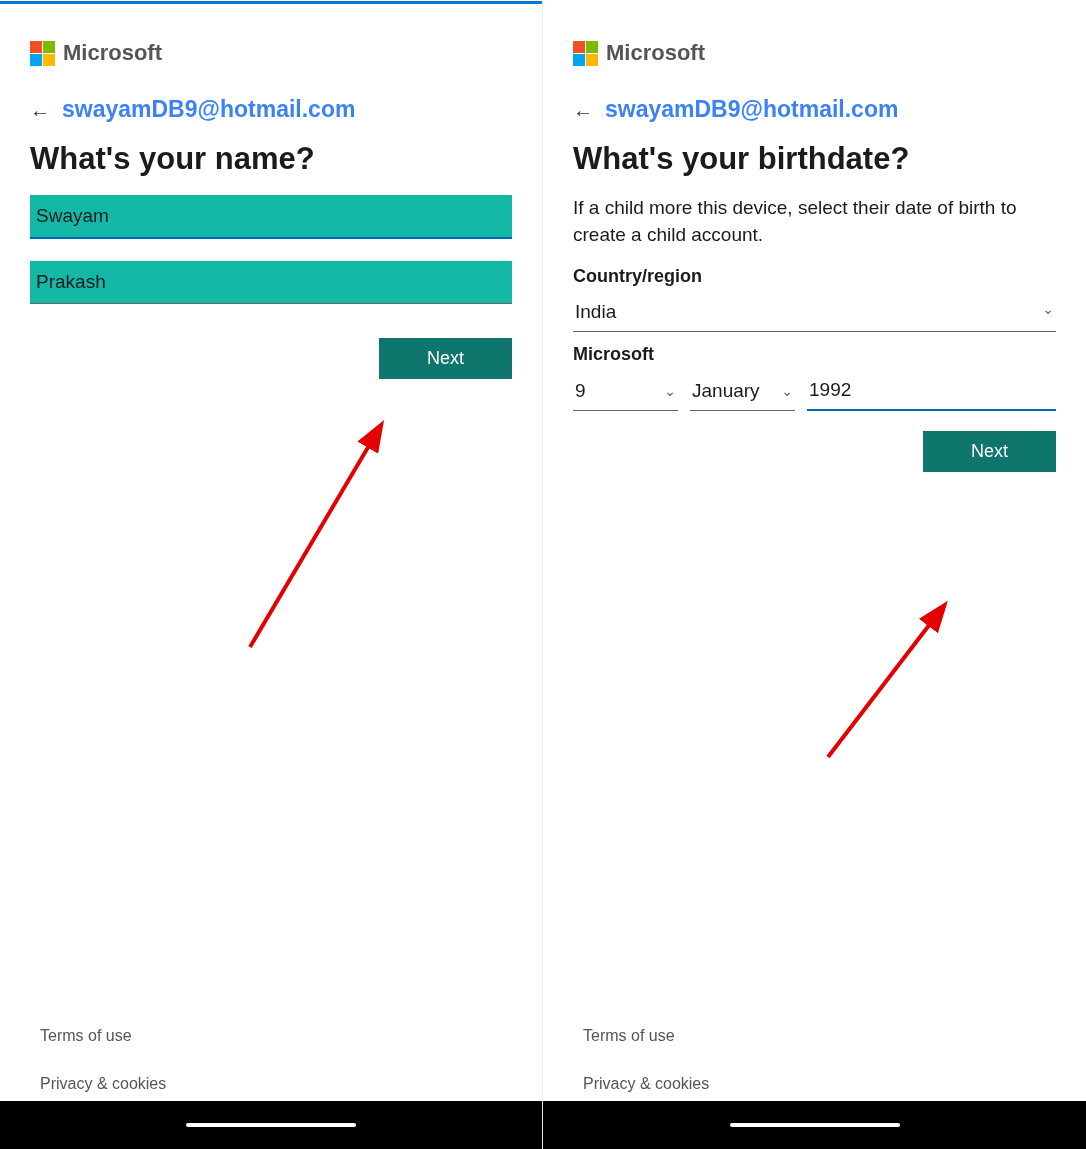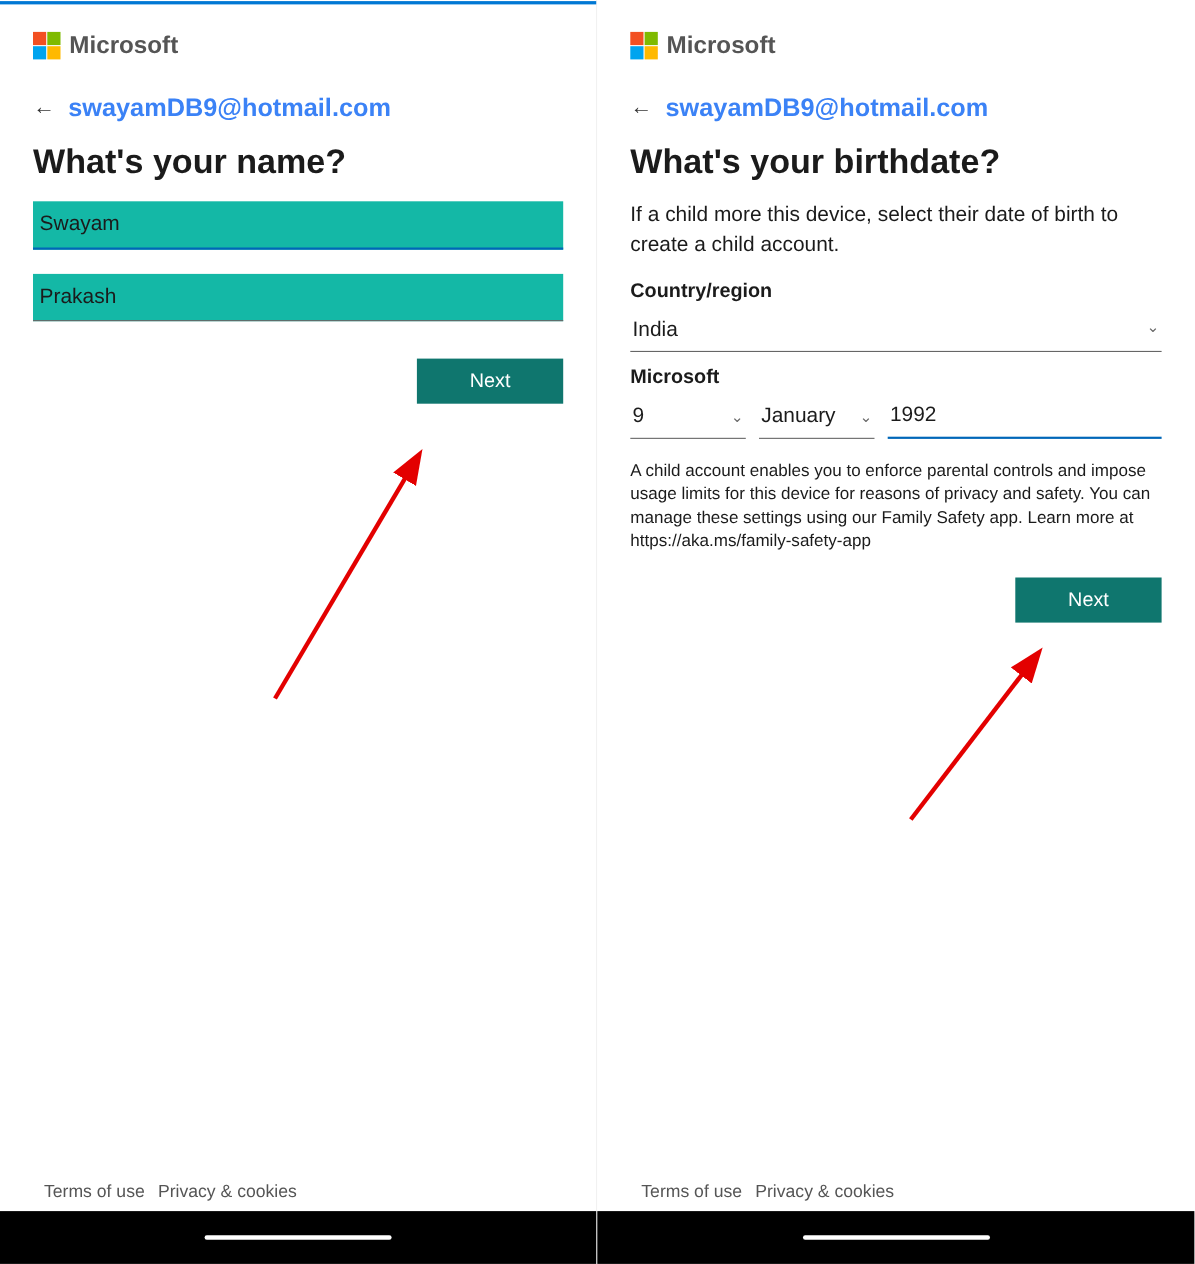--- a/index.html
+++ b/index.html
@@ -30,20 +30,21 @@
     background: #0078d4;
     width: 100%;
     position: absolute;
     top: 1px;
     left: 0;
   }
   .content {
     padding: 28px 30px 0 30px;
     flex: 1;
     position: relative;
+    margin-top: 12px;
   }
   .ms-logo {
     display: flex;
     align-items: center;
     gap: 8px;
     margin-bottom: 30px;
   }
   .ms-squares {
     display: grid;
     grid-template-columns: 12px 12px;
@@ -166,21 +167,22 @@
     margin-top: 20px;
     margin-bottom: 22px;
   }
   .footer {
     position: absolute;
     bottom: 56px;
     left: 0;
     width: 100%;
     padding: 0 40px;
     display: flex;
-    gap: 12px;
+    gap: 30px;
+    flex-direction: column;
   }
   .footer a {
     color: #555;
     font-size: 16px;
     text-decoration: none;
     cursor: pointer;
   }
   .blackbar {
     position: absolute;
     bottom: 0;
@@ -287,21 +289,20 @@
           <span>9</span>
           <span class="chev">⌄</span>
         </div>
         <div class="date-sel">
           <span>January</span>
           <span class="chev">⌄</span>
         </div>
         <input class="date-year" value="1992" style="">
       </div>
 
-      <p class="info-text">A child account enables you to enforce parental controls and impose usage limits for this device for reasons of privacy and safety. You can manage these settings using our Family Safety app. Learn more at https://aka.ms/family-safety-app</p>
 
       <div class="next-row">
         <button class="next-btn">Next</button>
       </div>
 
       <svg class="arrow-svg" style="left:270px; top:570px;" width="170" height="190">
         <defs>
           <marker id="ah2" markerWidth="8" markerHeight="8" refX="6" refY="3" orient="auto">
             <polygon points="0 0, 8 3, 0 6" fill="#e30000"></polygon>
           </marker>

